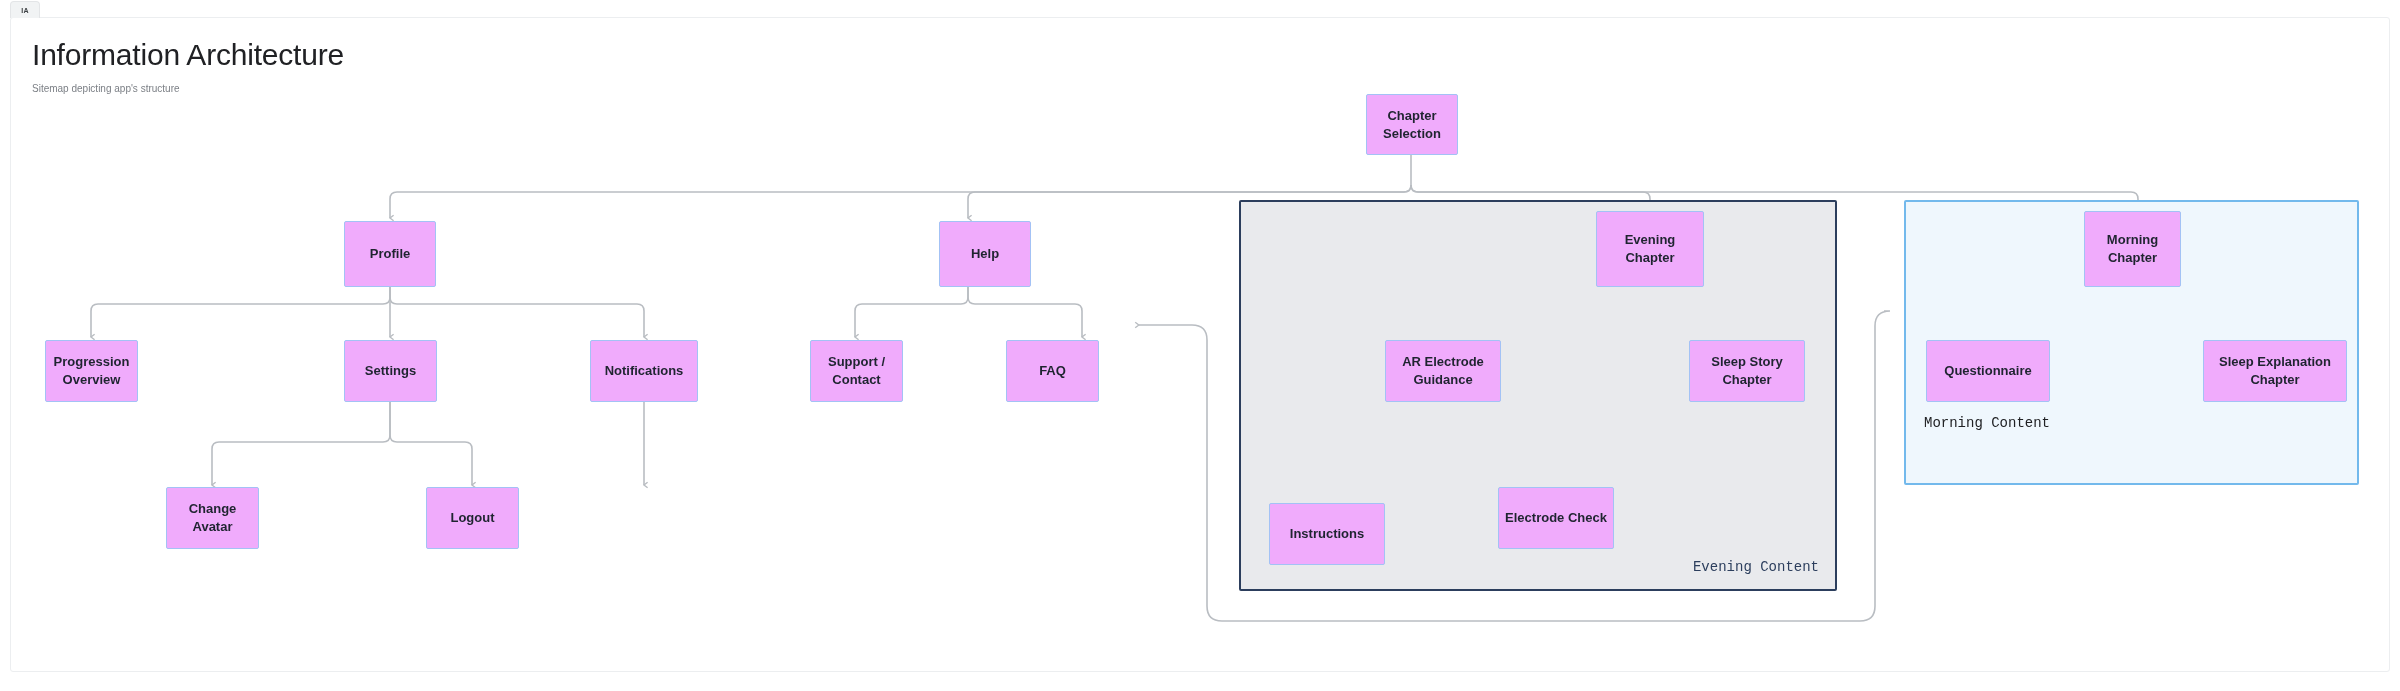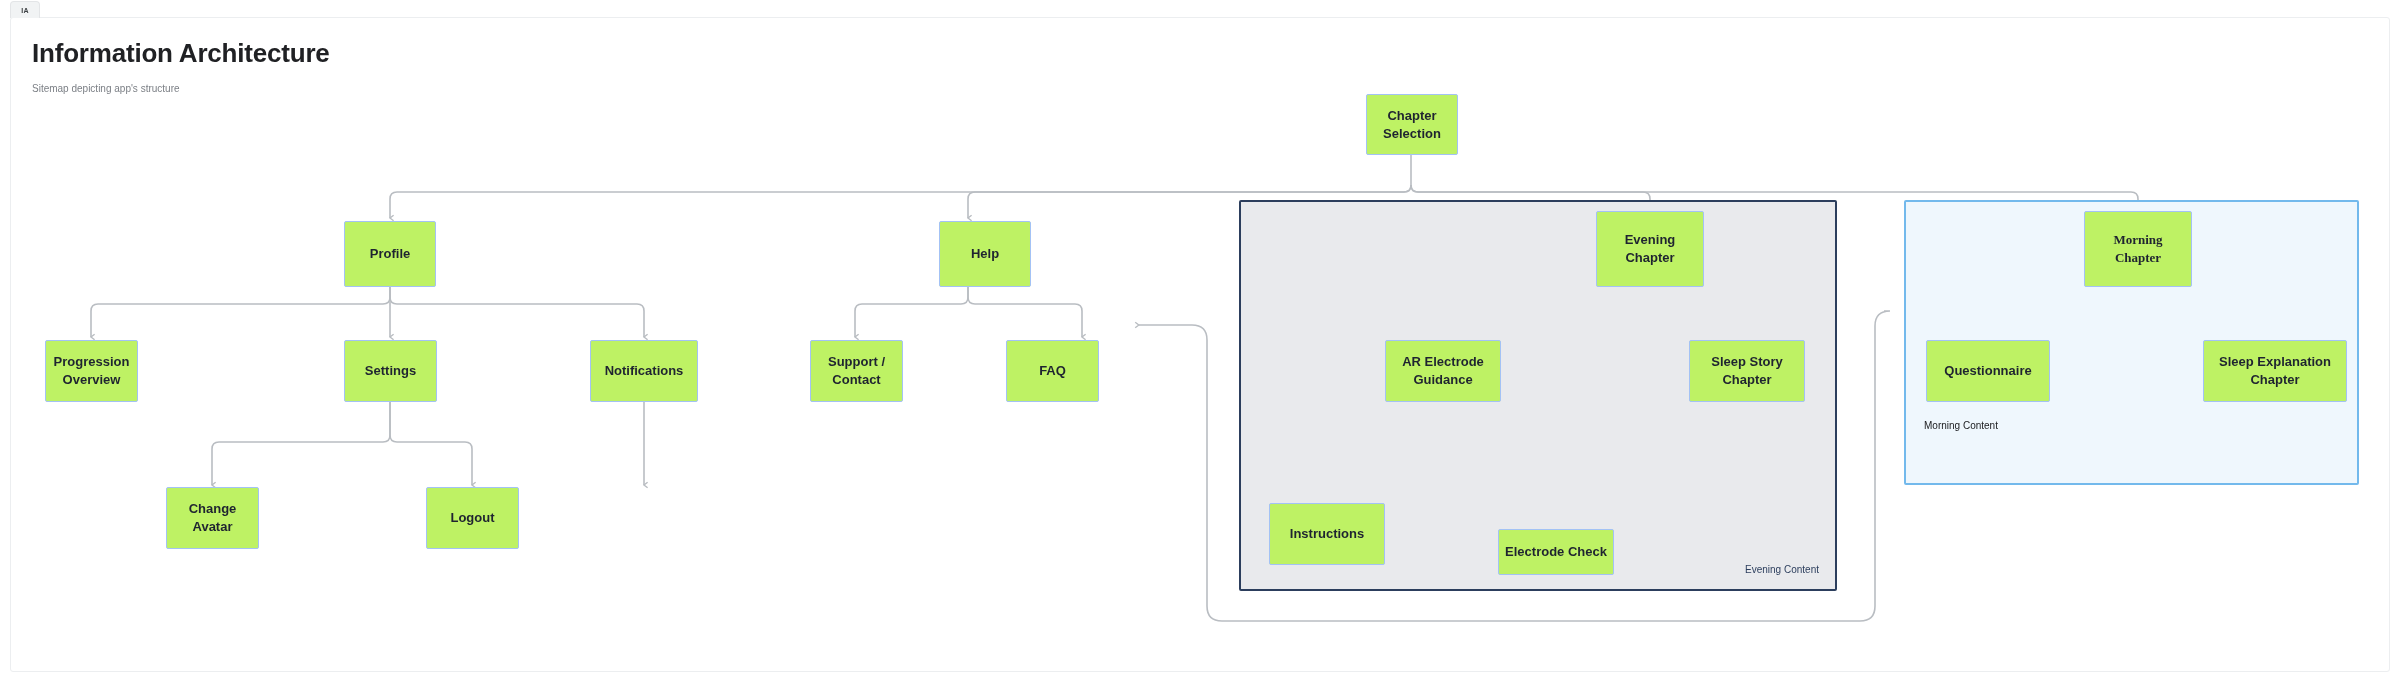--- a/index.html
+++ b/index.html
@@ -33,21 +33,21 @@
     position: absolute; left: 10px; top: 17px;
     width: 2380px; height: 655px;
     background: #ffffff;
     border: 1px solid #eceef0;
     border-radius: 3px;
   }
 
   
   .page-title {
     position: absolute; left: 32px; top: 38px;
-    font-size: 26px; font-weight: bold; color: #202124;
+    font-size: 30px; font-weight: normal; color: #202124;
     letter-spacing: -0.2px;
     white-space: nowrap;
   }
   .page-subtitle {
     position: absolute; left: 32px; top: 83px;
     font-size: 10px; color: #7b7f85;
     white-space: nowrap;
   }
 
   
@@ -62,31 +62,32 @@
   .group-evening {
     background: #e9eaed;
     border: 2px solid #2c3e5d;
   }
   .group-morning {
     background: #eff7fd;
     border: 2px solid #73b9ec;
   }
   .group-label {
     position: absolute;
-    font-size: 10px;
+    font-size: 14px;
     color: #2c3e5d;
     white-space: nowrap;
+    font-family: Liberation Mono, monospace;
   }
   .group-label.right { right: 16px; bottom: 14px; }
   .group-label.left  { left: 18px; bottom: 52px; color:#202124; }
 
   
   .node {
     position: absolute;
-    background: #bef264;
+    background: #f0abfc;
     border: 1px solid #a3c2f5;
     border-radius: 2px;
     display: flex; align-items: center; justify-content: center;
     text-align: center;
     font-size: 13px; font-weight: bold; color: #1f2430;
     line-height: 1.35;
     padding: 2px 6px;
     z-index: 3;
   }
 </style>
@@ -167,21 +168,21 @@
   </div>
 
   <div class="node" style="left:922px; top:221px; width:92px; height:66px;margin-left:17px;">
     <span>Help</span>
   </div>
 
   <div class="node" style="left:1596px; top:211px; width:108px; height:76px;">
     <span>Evening Chapter</span>
   </div>
 
-  <div class="node" style="left:2084px; top:211px; width:108px; height:76px;font-family:Liberation Serif, serif;">
+  <div class="node" style="left:2084px; top:211px; width:97px; height:76px;">
     <span>Morning Chapter</span>
   </div>
 
   <div class="node" style="left:45px; top:340px; width:93px; height:62px;">
     <span>Progression Overview</span>
   </div>
 
   <div class="node" style="left:344px; top:340px; width:93px; height:62px;">
     <span>Settings</span>
   </div>
@@ -220,17 +221,17 @@
 
   <div class="node" style="left:426px; top:487px; width:93px; height:62px;">
     <span>Logout</span>
   </div>
 
 
   <div class="node" style="left:1269px; top:487px; width:116px; height:62px;margin-top:16px;">
     <span>Instructions</span>
   </div>
 
-  <div class="node" style="left:1498px; top:487px; width:116px; height:46px;margin-top:42px;">
+  <div class="node" style="left:1498px; top:487px; width:116px; height:62px;">
     <span>Electrode Check</span>
   </div>
 
 </div>
 
 </body></html>

